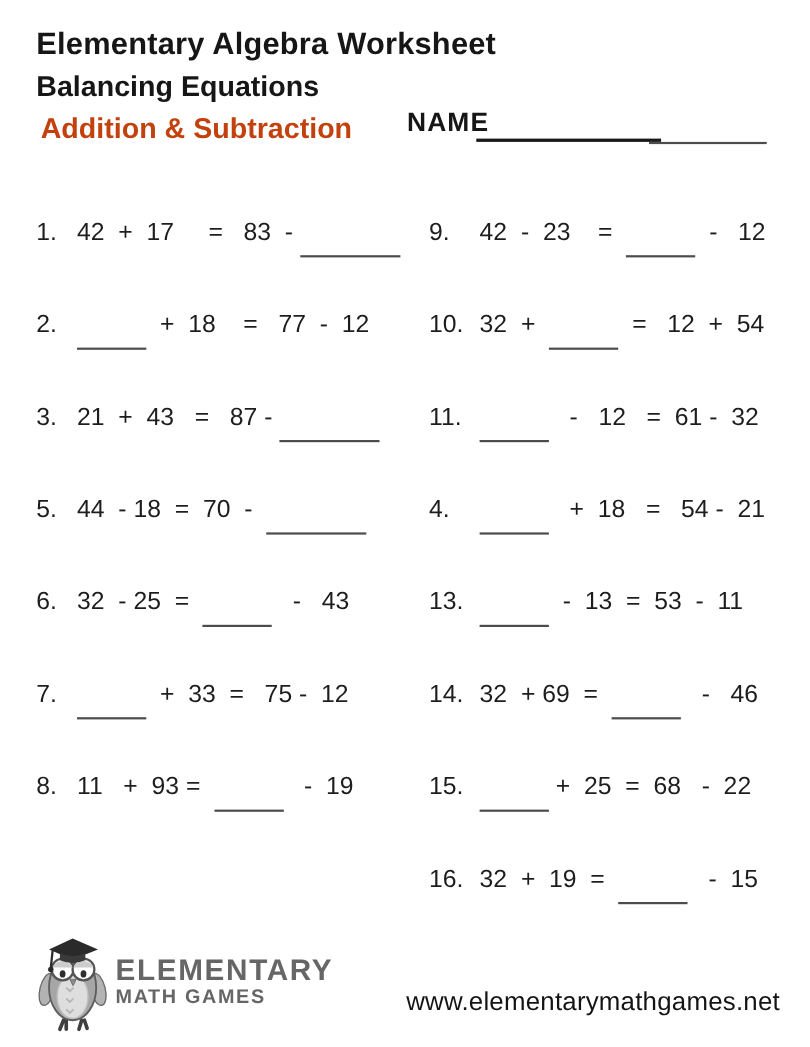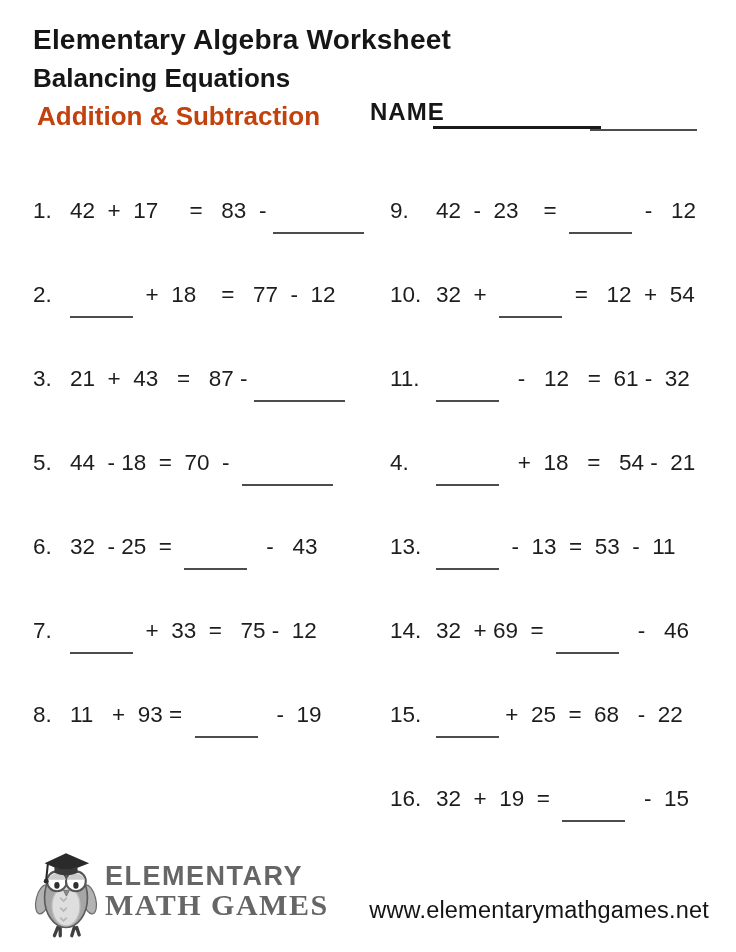--- a/index.html
+++ b/index.html
@@ -25,21 +25,21 @@
   .col-right .num{min-width:46px;}
   .blank{display:inline-block;width:63px;height:5px;border-bottom:2px solid #4c4c4c;transform:translateY(16px);}
   .blank.wide{width:91px;}
 
   
   .ftr{position:absolute;left:33px;top:842px;width:676px;height:100px;display:flex;align-items:center;justify-content:space-between;}
   .logo{display:flex;align-items:center;}
   .owl{width:66px;height:96px;margin-right:6px;}
   .logo-text{display:flex;flex-direction:column;line-height:1.02;color:#666666;font-weight:700;}
   .logo-line1{font-size:27px;letter-spacing:1.5px;}
-  .logo-line2{font-size:30px;letter-spacing:1.5px;font-family:Liberation Serif, serif;}
+  .logo-line2{font-size:18px;letter-spacing:1.5px;}
   .url{font-size:23.5px;color:#141414;margin-top:36px;letter-spacing:.2px;}
 </style>
 </head>
 <body>
 
 <div class="page">
 
   <div class="hdr">
     <h1 class="title">Elementary Algebra Worksheet</h1>
     <div class="subtitle">Balancing Equations</div>

